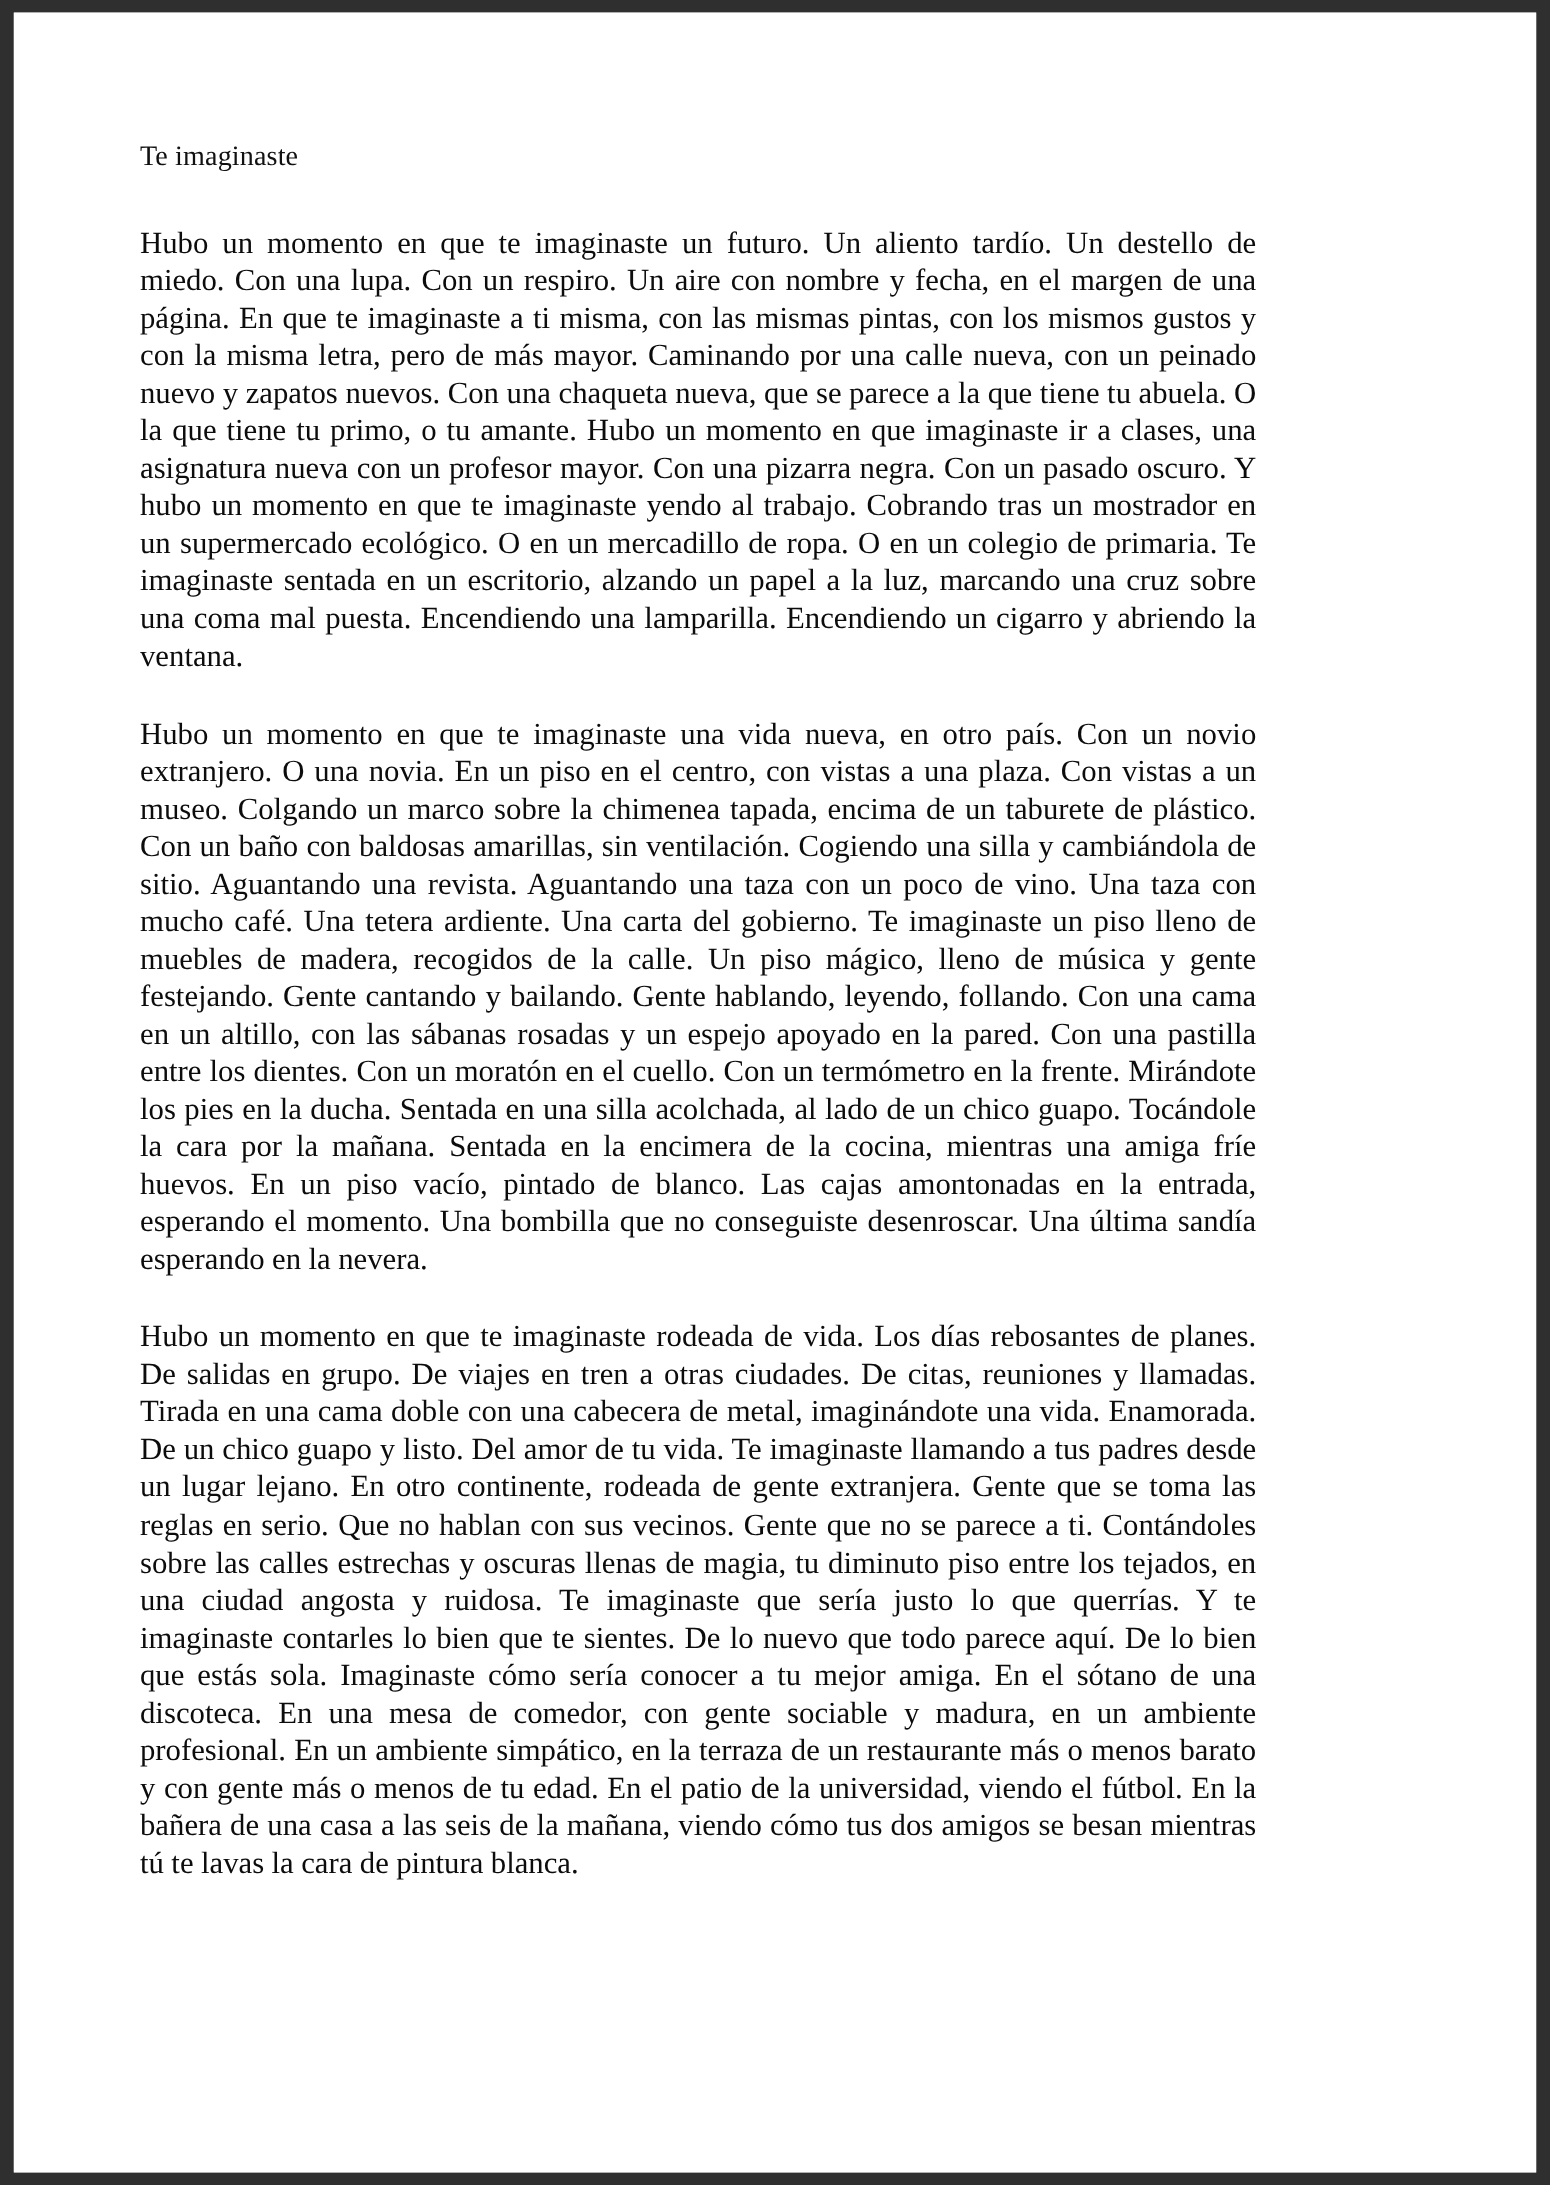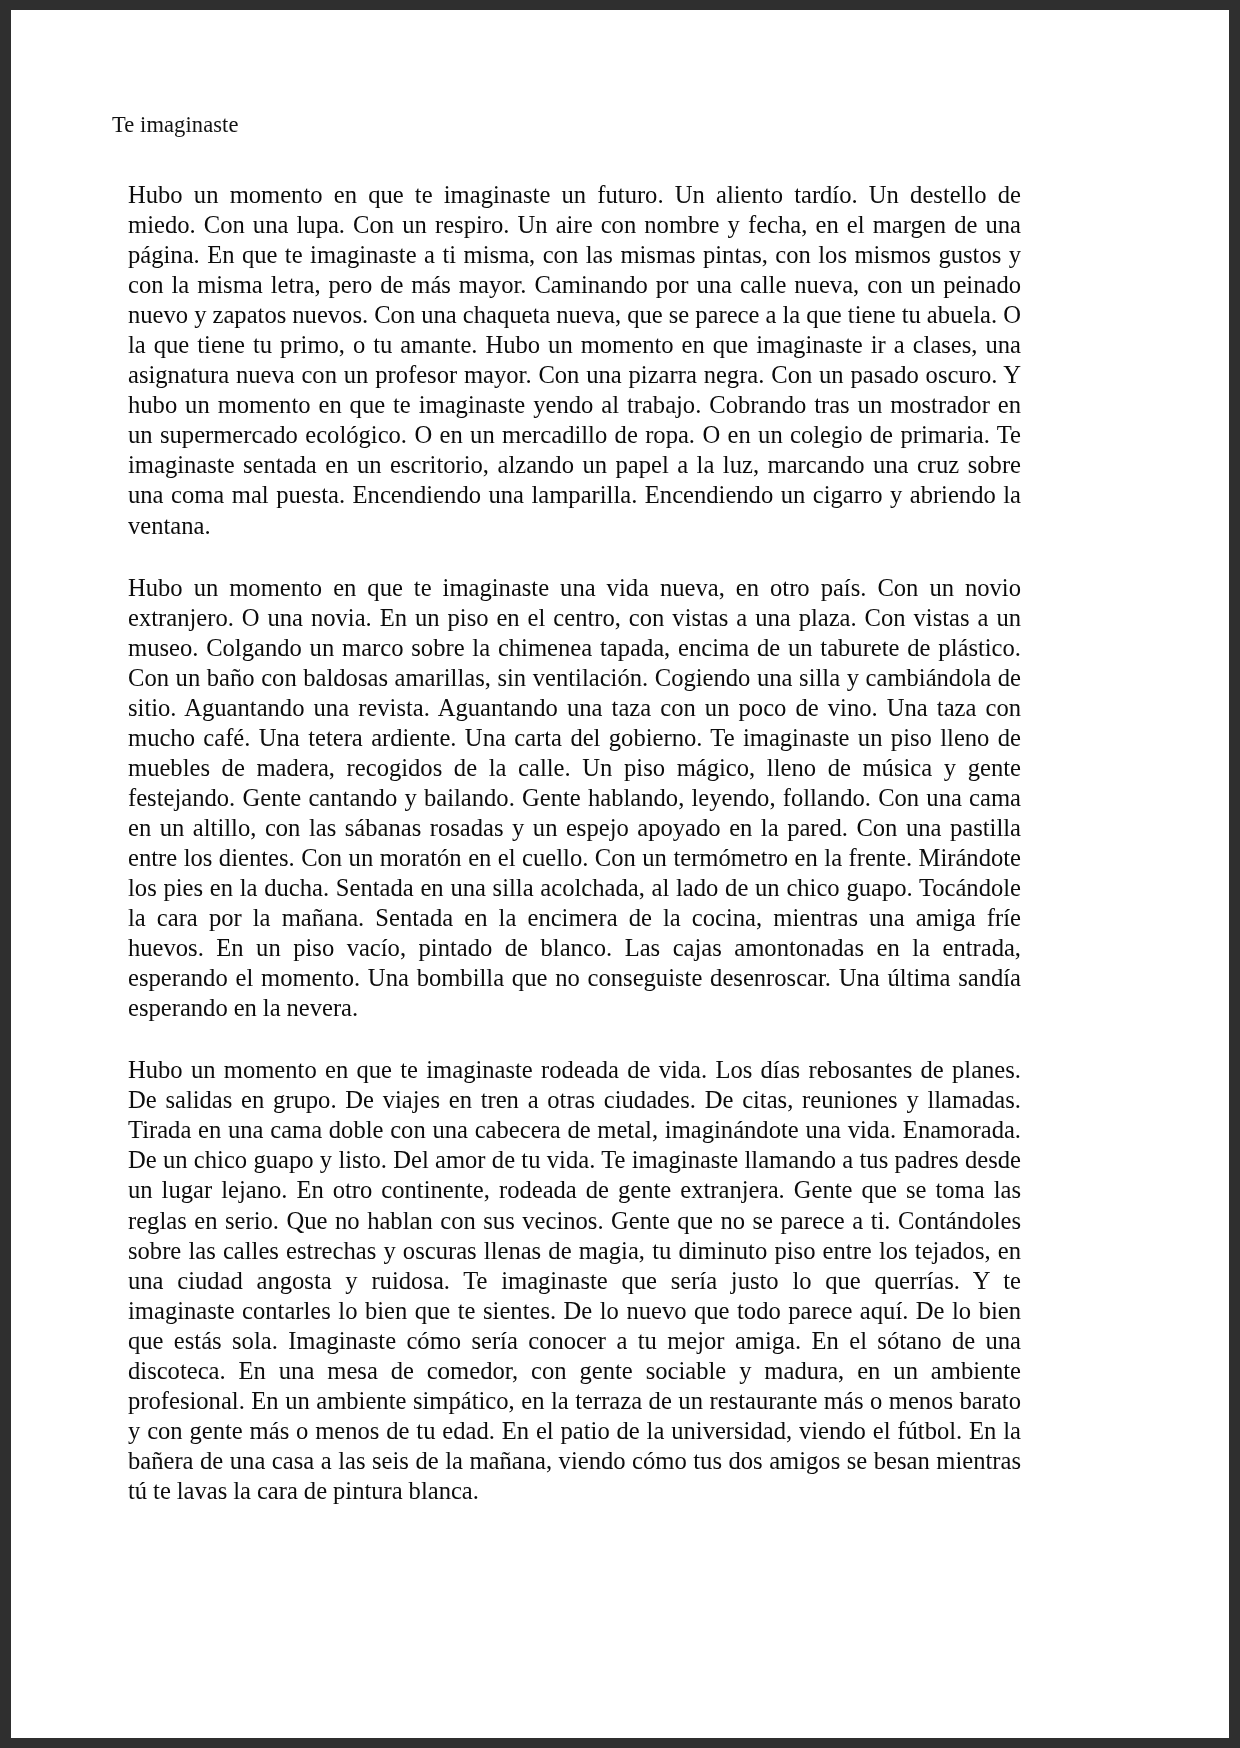--- a/index.html
+++ b/index.html
@@ -37,21 +37,21 @@
   .doc-title {
     font-size: 22.5px;
     line-height: 1.2;
     color: #111111;
     margin: 0 0 42px 0;
     letter-spacing: 0.1px;
     font-weight: normal;
   }
 
   .doc-paragraphs {
-    margin: 16px;
+    margin: 0;
     padding: 0;
   }
 
   .doc-paragraph {
     font-size: 24.6px;
     line-height: 30.05px;
     color: #0c0c0c;
     text-align: justify;
     text-justify: inter-word;
     margin: 0 0 32px 0;

